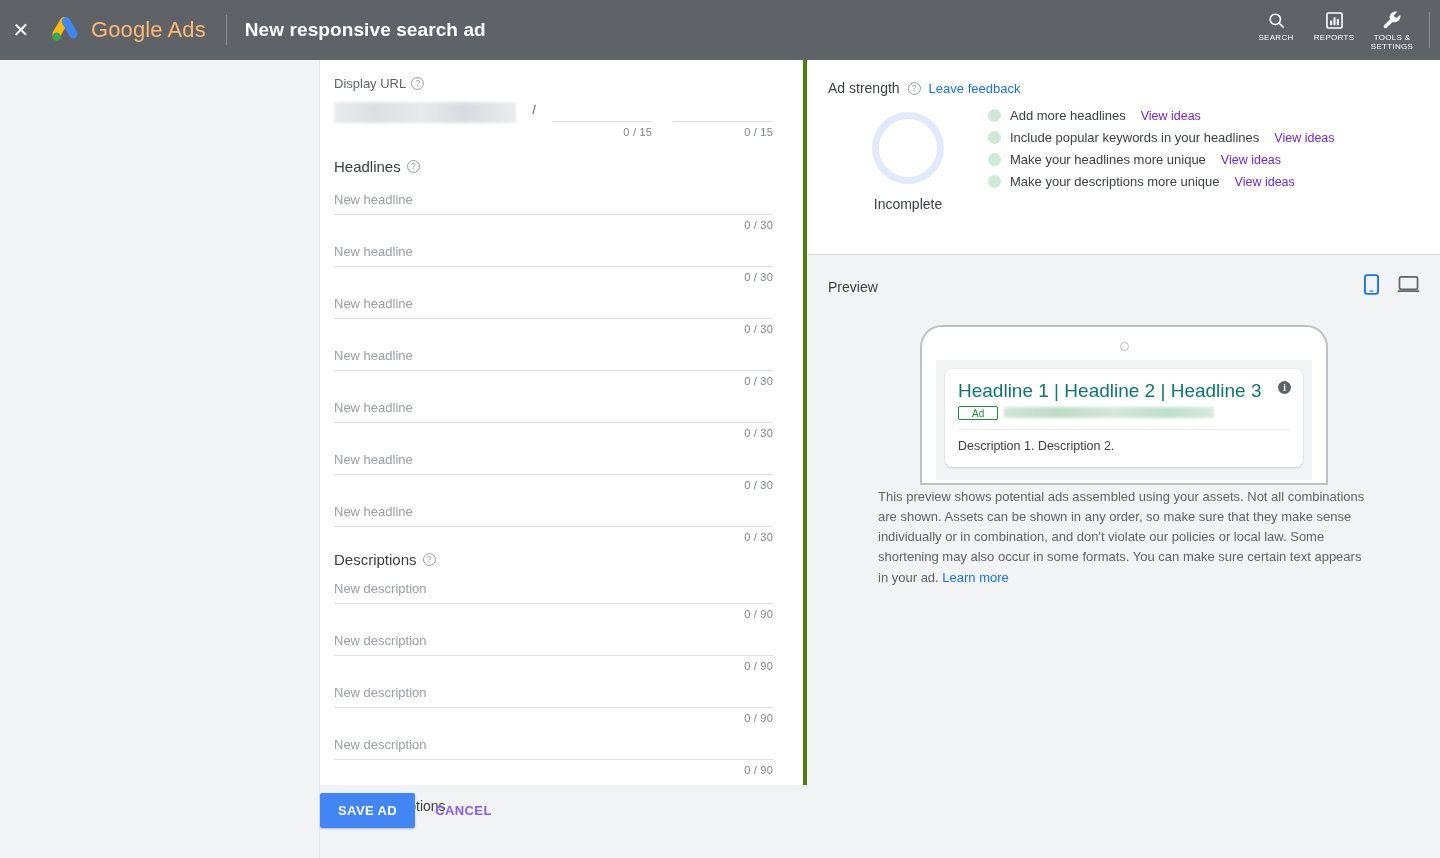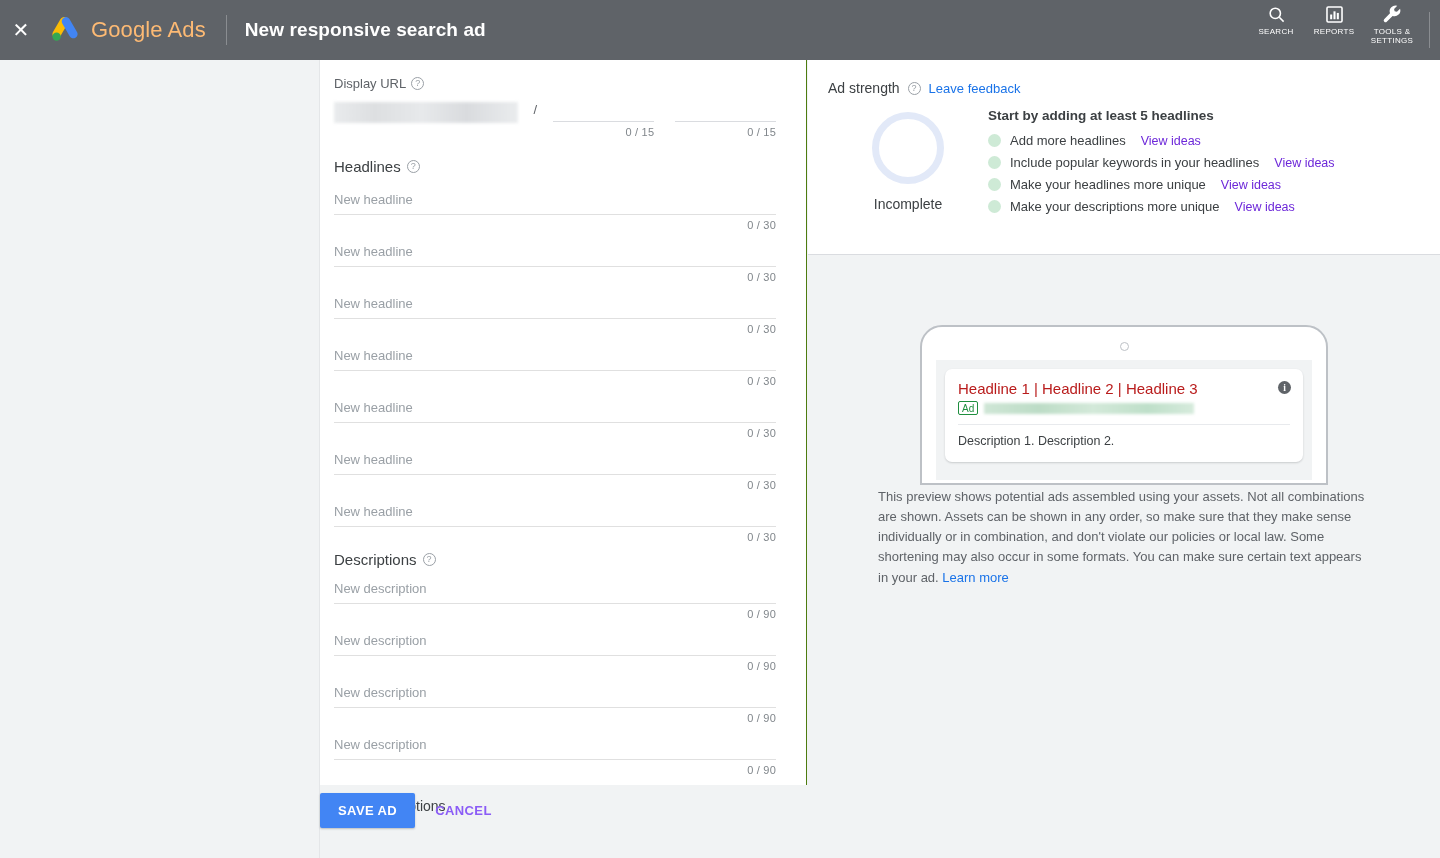--- a/index.html
+++ b/index.html
@@ -34,21 +34,21 @@
     margin: 0 18px 0 20px;
   }
   .hdr-title {
     color: #ffffff; font-size: 19px; font-weight: 700; letter-spacing: 0.1px;
   }
   .hdr-right {
     margin-left: auto; display: flex; align-items: flex-start; height: 60px;
   }
   .hdr-tool {
     display: flex; flex-direction: column; align-items: center; justify-content: flex-start;
-    padding-top: 3px; width: 58px; cursor: pointer; color: #ffffff;
+    padding-top: 9px; width: 58px; cursor: pointer; color: #ffffff;
   }
   .hdr-tool .ticon { height: 22px; display:flex; align-items:center; justify-content:center; }
   .hdr-tool .tlabel {
     font-size: 8px; letter-spacing: 0.3px; margin-top: 2px;
     text-align: center; line-height: 1.15; font-weight: 400;
   }
   .hdr-right-divider {
     width: 1px; height: 36px; background: #8a8d91; margin: 12px 10px 0 8px;
   }
 
@@ -60,21 +60,21 @@
   .left-rail {
     position: absolute; top: 60px; left: 0; width: 320px; height: 798px;
     background: #f1f3f4; border-right: 1px solid #e4e6e8;
   }
 
   
   .form-card {
     position: absolute; top: 60px; left: 320px;
     width: 487px; height: 725px;
     background: #ffffff;
-    border-right: 1px solid #4d7c0f;
+    border-right: 4px solid #4d7c0f;
     padding: 16px 30px 0 14px;
   }
   .field-label {
     font-size: 13px; color: #5f6368; font-weight: 400;
     display: flex; align-items: center; gap: 5px;
   }
   .help-icon {
     display: inline-flex; align-items: center; justify-content: center;
     width: 13px; height: 13px; border: 1px solid #9aa0a6; border-radius: 50%;
     font-size: 9px; color: #9aa0a6; line-height: 1;
@@ -213,33 +213,33 @@
   .phone-screen {
     margin: 9px 14px 0 14px; background: #f1f3f4;
     height: 120px; padding: 9px;
   }
   .ad-card {
     background: #ffffff; border-radius: 7px; padding: 11px 13px 14px 13px;
     box-shadow: 0 1px 2px rgba(60,64,67,.22);
     position: relative;
   }
   .ad-headline {
-    font-size: 15px; color: #b91c1c; line-height: 1.2;
+    font-size: 19px; color: #0f766e; line-height: 1.2;
   }
   .ad-info-icon {
     position: absolute; right: 12px; top: 12px;
     width: 13px; height: 13px; border-radius: 50%;
     background: #5f6368; color: #ffffff; font-size: 9.5px;
     display: flex; align-items: center; justify-content: center;
     font-weight: 700; font-family: "Liberation Serif", serif;
   }
   .ad-url-row { display: flex; align-items: center; gap: 6px; margin-top: 3px; }
   .ad-badge {
     border: 1px solid #1e8e3e; color: #1e8e3e; font-size: 10px;
-    padding: 0 3px; border-radius: 2px; line-height: 13px; height: 14px;
+    padding: 0 13px; border-radius: 2px; line-height: 13px; height: 14px;
   }
   .ad-url-blur {
     height: 11px; width: 210px;
     background: linear-gradient(90deg,#cfe6d6 0%,#bcdcc6 26%,#d3e9d9 52%,#bedfc9 78%,#d6ebdc 100%);
     filter: blur(1.8px);
   }
   .ad-sep { border-top: 1px solid #e8eaed; margin-top: 9px; }
   .ad-desc { font-size: 12.5px; color: #3c4043; margin-top: 9px; }
 
   .disclaimer {
@@ -408,21 +408,20 @@
       <span>Ad strength</span>
       <span class="help-icon">?</span>
       <span class="leave-feedback">Leave feedback</span>
     </div>
     <div class="strength-body">
       <div class="gauge-col">
         <div class="gauge-ring"></div>
         <div class="gauge-label">Incomplete</div>
       </div>
       <div class="tips-col">
-        <div class="tips-title">Start by adding at least 5 headlines</div>
         <div id="tip-rows">
             <div class="tip-row">
               <span class="tip-dot"></span>
               <span class="tip-text">Add more headlines</span>
               <span class="view-ideas">View ideas</span>
             </div>
             <div class="tip-row">
               <span class="tip-dot"></span>
               <span class="tip-text">Include popular keywords in your headlines</span>
               <span class="view-ideas">View ideas</span>
@@ -435,20 +434,43 @@
             <div class="tip-row">
               <span class="tip-dot"></span>
               <span class="tip-text">Make your descriptions more unique</span>
               <span class="view-ideas">View ideas</span>
             </div>
           </div>
       </div>
     </div>
   </div>
 
+  <div class="preview-panel">
+    <div class="preview-head">
+      <div class="preview-title">Preview</div>
+      <div class="device-toggles">
+        <div class="dev-btn">
+          <span>
+            <svg width="15" height="21" viewBox="0 0 16 22">
+              <rect x="1" y="1" width="14" height="20" rx="2.5" fill="none" stroke="#1a73e8" stroke-width="2"></rect>
+              <rect x="6" y="17.4" width="4" height="1.2" fill="#1a73e8"></rect>
+            </svg>
+          </span>
+        </div>
+        <div class="dev-btn">
+          <span>
+            <svg width="23" height="19" viewBox="0 0 24 20">
+              <rect x="2.5" y="2" width="19" height="13" rx="1.5" fill="none" stroke="#5f6368" stroke-width="1.8"></rect>
+              <rect x="0.5" y="16" width="23" height="2" rx="1" fill="#5f6368"></rect>
+            </svg>
+          </span>
+        </div>
+      </div>
+    </div>
+  </div>
 
   <div class="phone">
     <div class="phone-dot"></div>
     <div class="phone-screen">
       <div class="ad-card">
         <div class="ad-info-icon">i</div>
         <div class="ad-headline">Headline 1 | Headline 2 | Headline 3</div>
         <div class="ad-url-row">
           <span class="ad-badge">Ad</span>
           <span class="ad-url-blur"></span>

